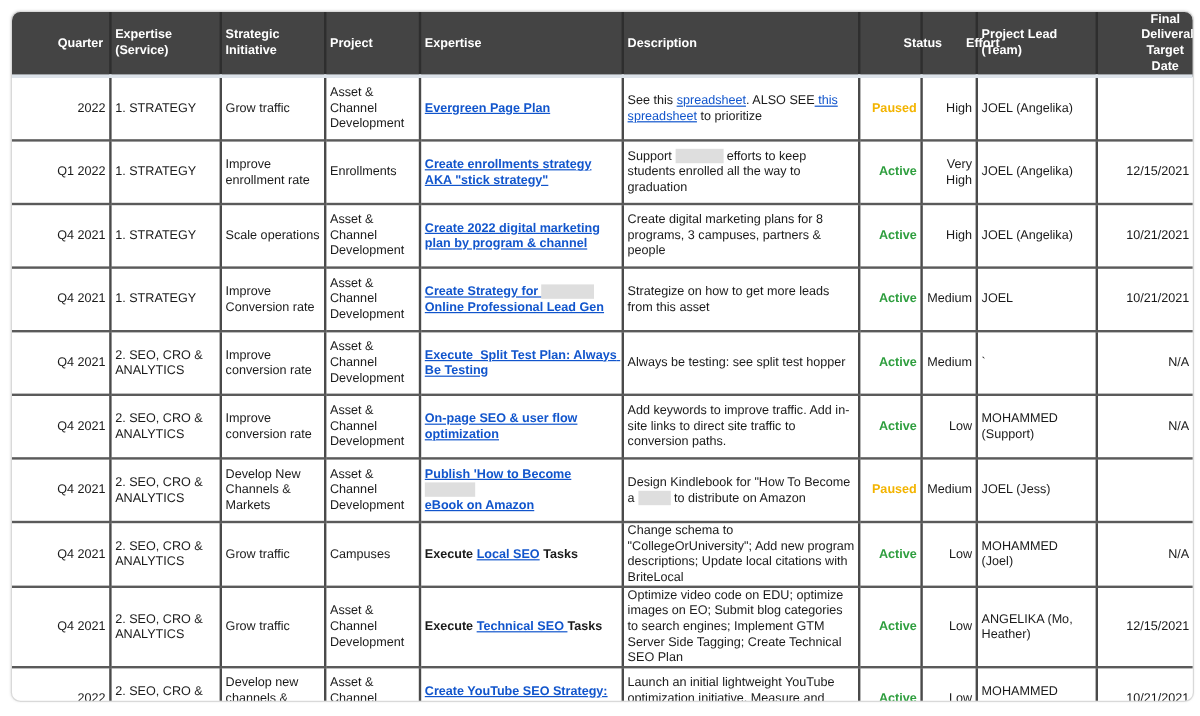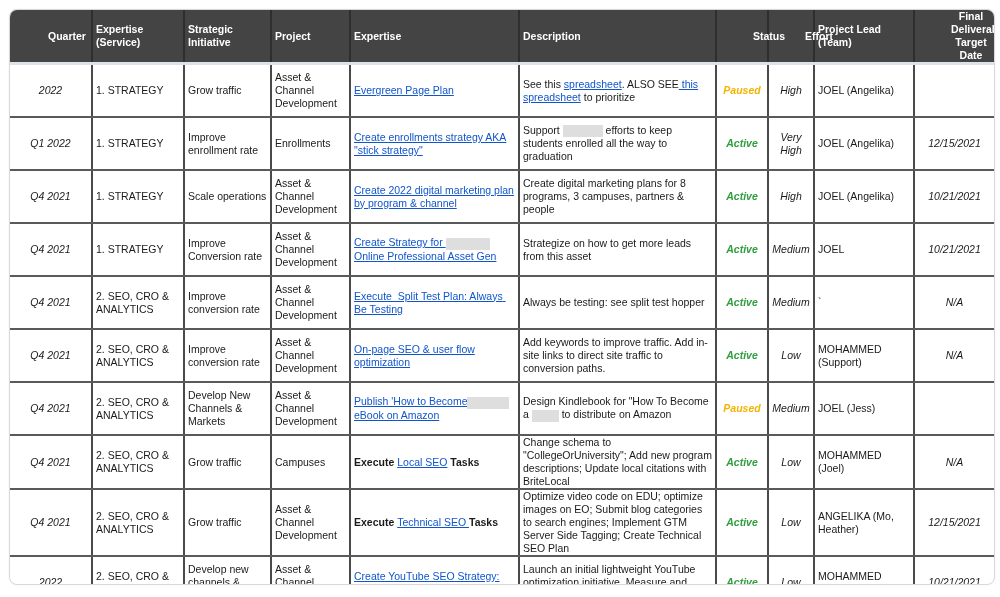--- a/index.html
+++ b/index.html
@@ -17,22 +17,22 @@
   }
   th:last-child { border-right:none; }
   th.c { text-align:center;padding-left:36px; }
   thead tr { border-bottom:3px solid #dde3ea; }
   td {
     font-size:10.5px; color:#1a1a1a; height:51px; padding:0 3px;
     vertical-align:middle; border-right:2px solid #4a4a4a; border-bottom:2px solid #5a5a5a;
     line-height:13px; overflow:hidden;
   }
   td:last-child { border-right:none;margin-top:48px; }
-  td.c { text-align:center;font-style:italic; }
-  a, .link { color:#1155cc; text-decoration:underline; font-weight:normal; cursor:pointer; }
+  td.c { text-align:right; }
+  a, .link { color:#1155cc; text-decoration:underline; font-weight:bold; cursor:pointer; }
   .desc-link { font-weight:normal;text-decoration:underline; }
   .bold { font-weight:bold;margin-left:32px; }
   .status-active { color:#2e9e3e; font-weight:bold; }
   .status-paused { color:#f3b400; font-weight:bold; }
   .redact { display:inline-block; background:#dedede; height:12px; vertical-align:middle; }
 </style>
 </head>
 <body>
 
 <div class="frame">
@@ -102,21 +102,21 @@
       <td class="c">High</td>
       <td>JOEL (Angelika)</td>
       <td class="c">10/21/2021</td>
     </tr>
 
     <tr>
       <td class="c">Q4 2021</td>
       <td>1. STRATEGY</td>
       <td>Improve Conversion rate</td>
       <td>Asset &amp; Channel Development</td>
-      <td><span class="link"><span>Create Strategy for </span><span class="redact" style="width:44px"></span><br><span>Online Professional Asset Gen</span></span></td>
+      <td><span class="link"><span>Create Strategy for </span><span class="redact" style="width:44px"></span><br><span>Online Professional Lead Gen</span></span></td>
       <td>Strategize on how to get more leads from this asset</td>
       <td class="c status-active">Active</td>
       <td class="c">Medium</td>
       <td>JOEL</td>
       <td class="c">10/21/2021</td>
     </tr>
 
     <tr>
       <td class="c">Q4 2021</td>
       <td>2. SEO, CRO &amp; ANALYTICS</td>

